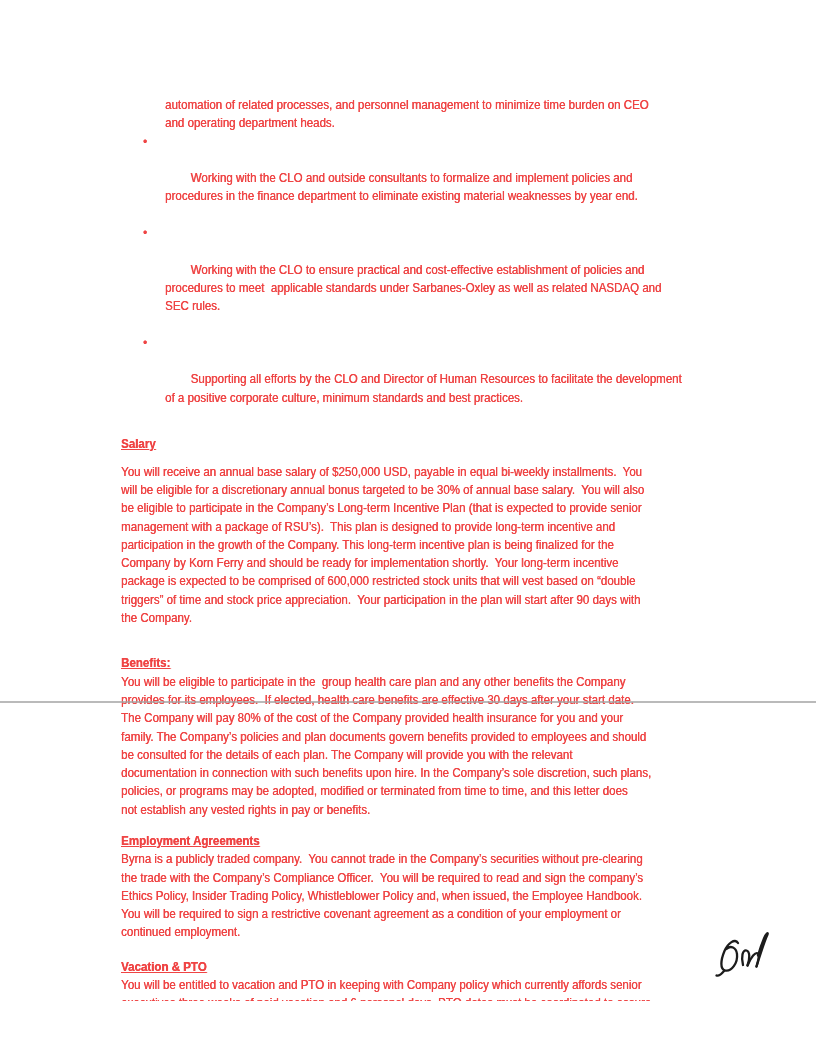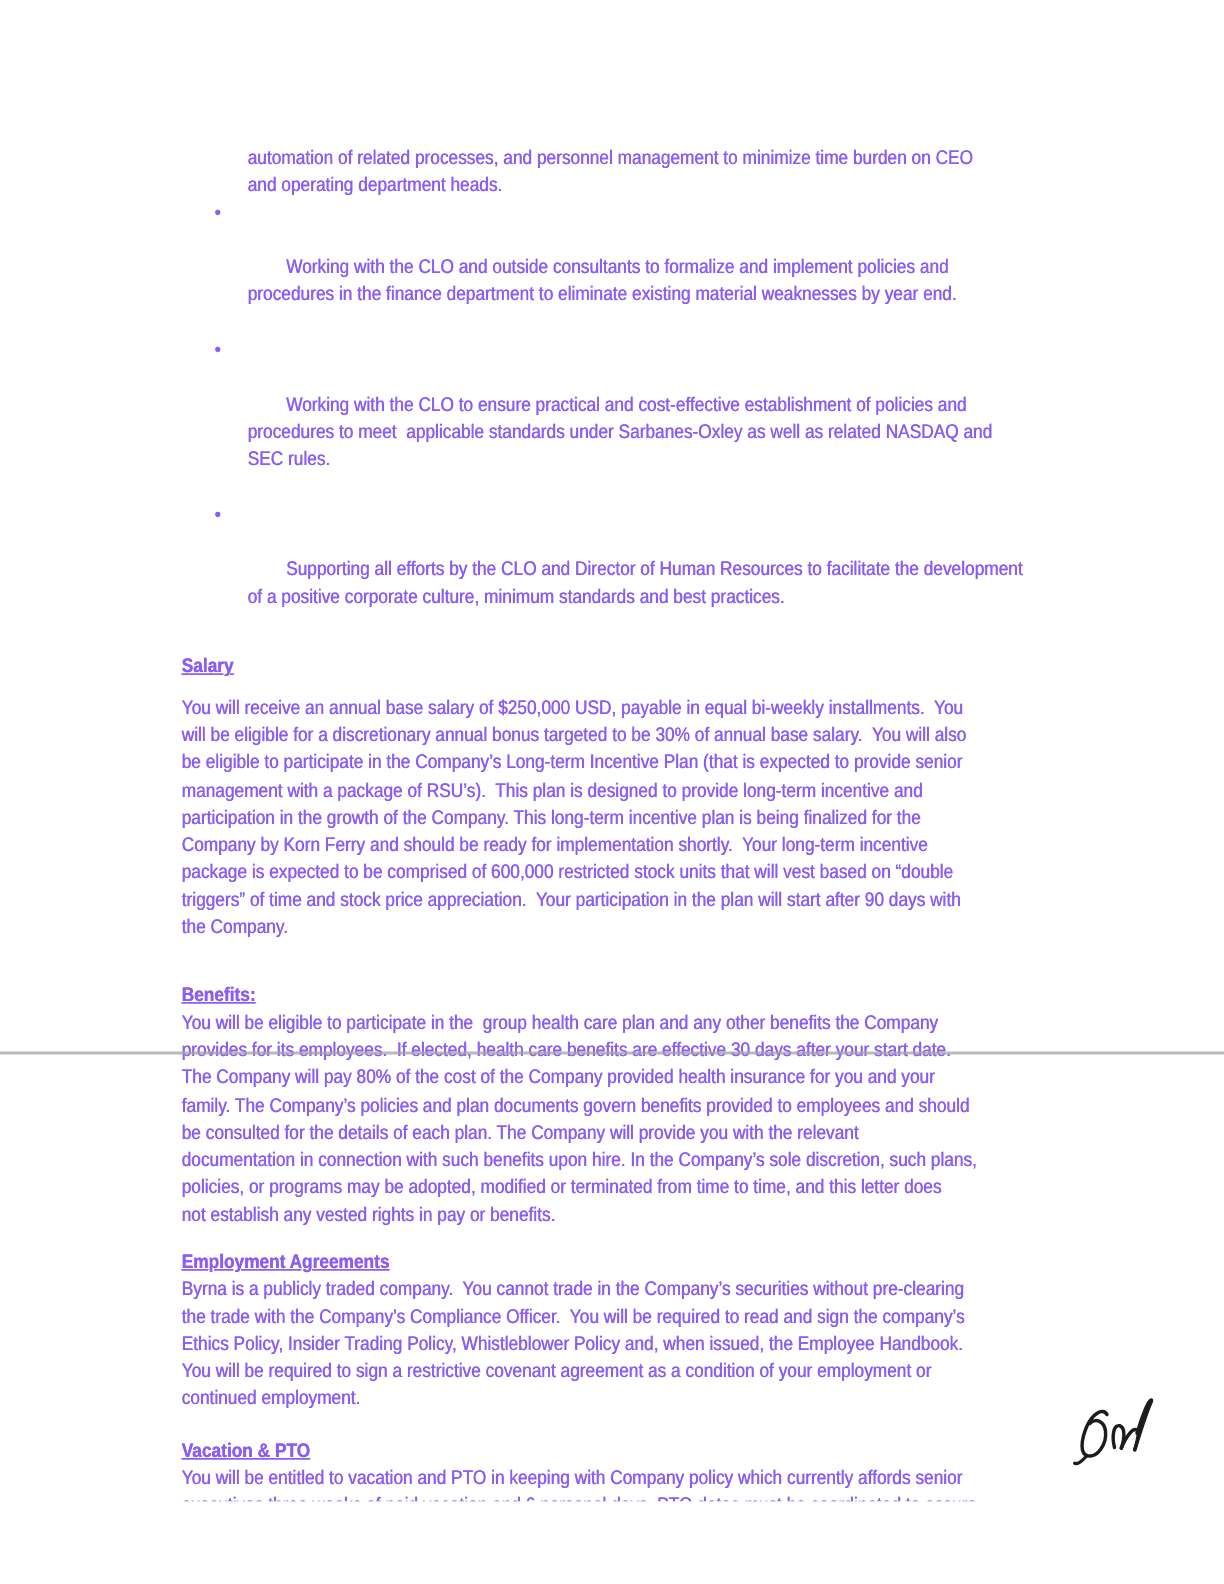--- a/index.html
+++ b/index.html
@@ -7,21 +7,21 @@
     padding: 0;
     background: #ffffff;
   }
   .page {
     position: relative;
     width: 816px;
     height: 1001px;
     background: #ffffff;
     overflow: hidden;
     font-family: "Liberation Sans", sans-serif;
-    color: #8b5cf6;
+    color: #ef4444;
   }
   .content {
     position: absolute;
     left: 121px;
     top: 96px;
     width: 670px;
     transform: scaleX(0.88);
     transform-origin: 0 0;
     font-size: 13.1px;
     line-height: 18.3px;

